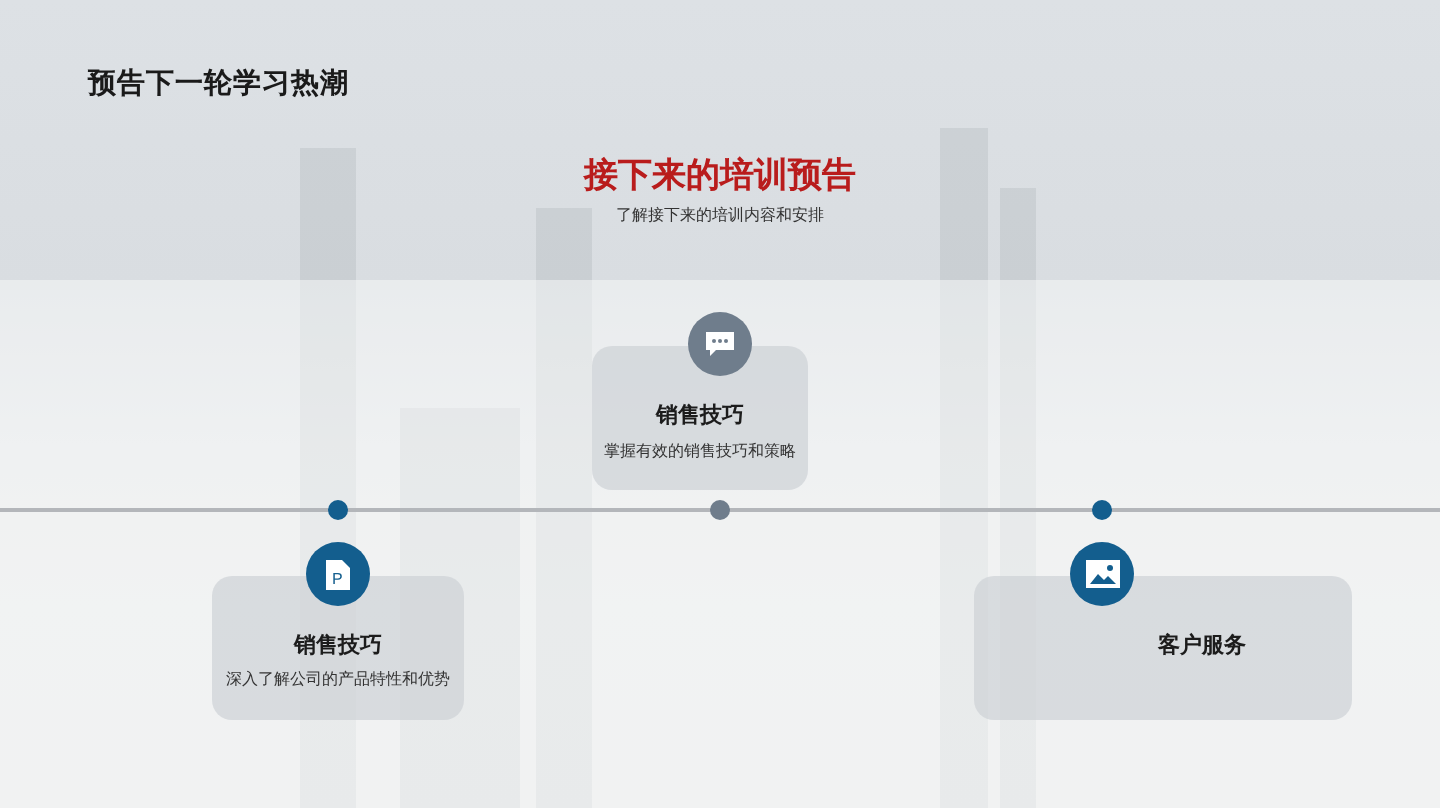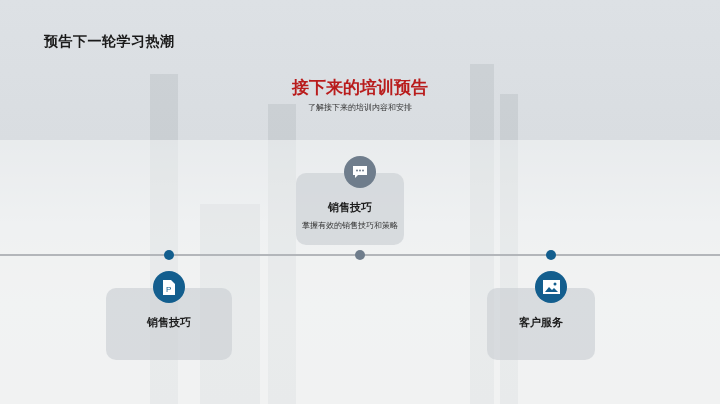--- a/index.html
+++ b/index.html
@@ -47,29 +47,30 @@
   <svg width="16" height="14" viewBox="0 0 16 14">
       <path d="M1 1h14v9H6l-3 3v-3H1z" fill="#fff"></path>
       <circle cx="5" cy="5.5" r="1" fill="#6f7d8c"></circle>
       <circle cx="8" cy="5.5" r="1" fill="#6f7d8c"></circle>
       <circle cx="11" cy="5.5" r="1" fill="#6f7d8c"></circle>
     </svg>
 </div>
 
 <div class="card" style="left:106px;top:288px;width:126px;height:72px;">
   <div class="ct" style="margin-top:27px;">销售技巧</div>
+  <div class="cd" style="margin:3px 6px 0;">深入了解公司的产品特性和优势</div>
 </div>
 <div class="ic" style="left:153px;top:271px;background:#135e8e;">
   <svg width="12" height="15" viewBox="0 0 12 15">
       <path d="M0 0h8l4 4v11H0z" fill="#fff"></path>
       <text x="3" y="12" font-size="8" font-family="Liberation Sans, sans-serif" fill="#135e8e">P</text>
     </svg>
 </div>
 
-<div class="card" style="left:487px;top:288px;width:108px;height:72px;">
+<div class="card" style="left:487px;top:288px;width:150px;height:72px;padding-left:39px;">
   <div class="ct" style="margin-top:27px;">客户服务</div>
 </div>
 <div class="ic" style="left:535px;top:271px;background:#135e8e;">
   <svg width="17" height="14" viewBox="0 0 17 14">
       <rect x="0" y="0" width="17" height="14" fill="#fff"></rect>
       <path d="M2 12l4-5 3 3 2-2 4 4z" fill="#135e8e"></path>
       <circle cx="12" cy="4" r="1.5" fill="#135e8e"></circle>
     </svg>
 </div>
 

